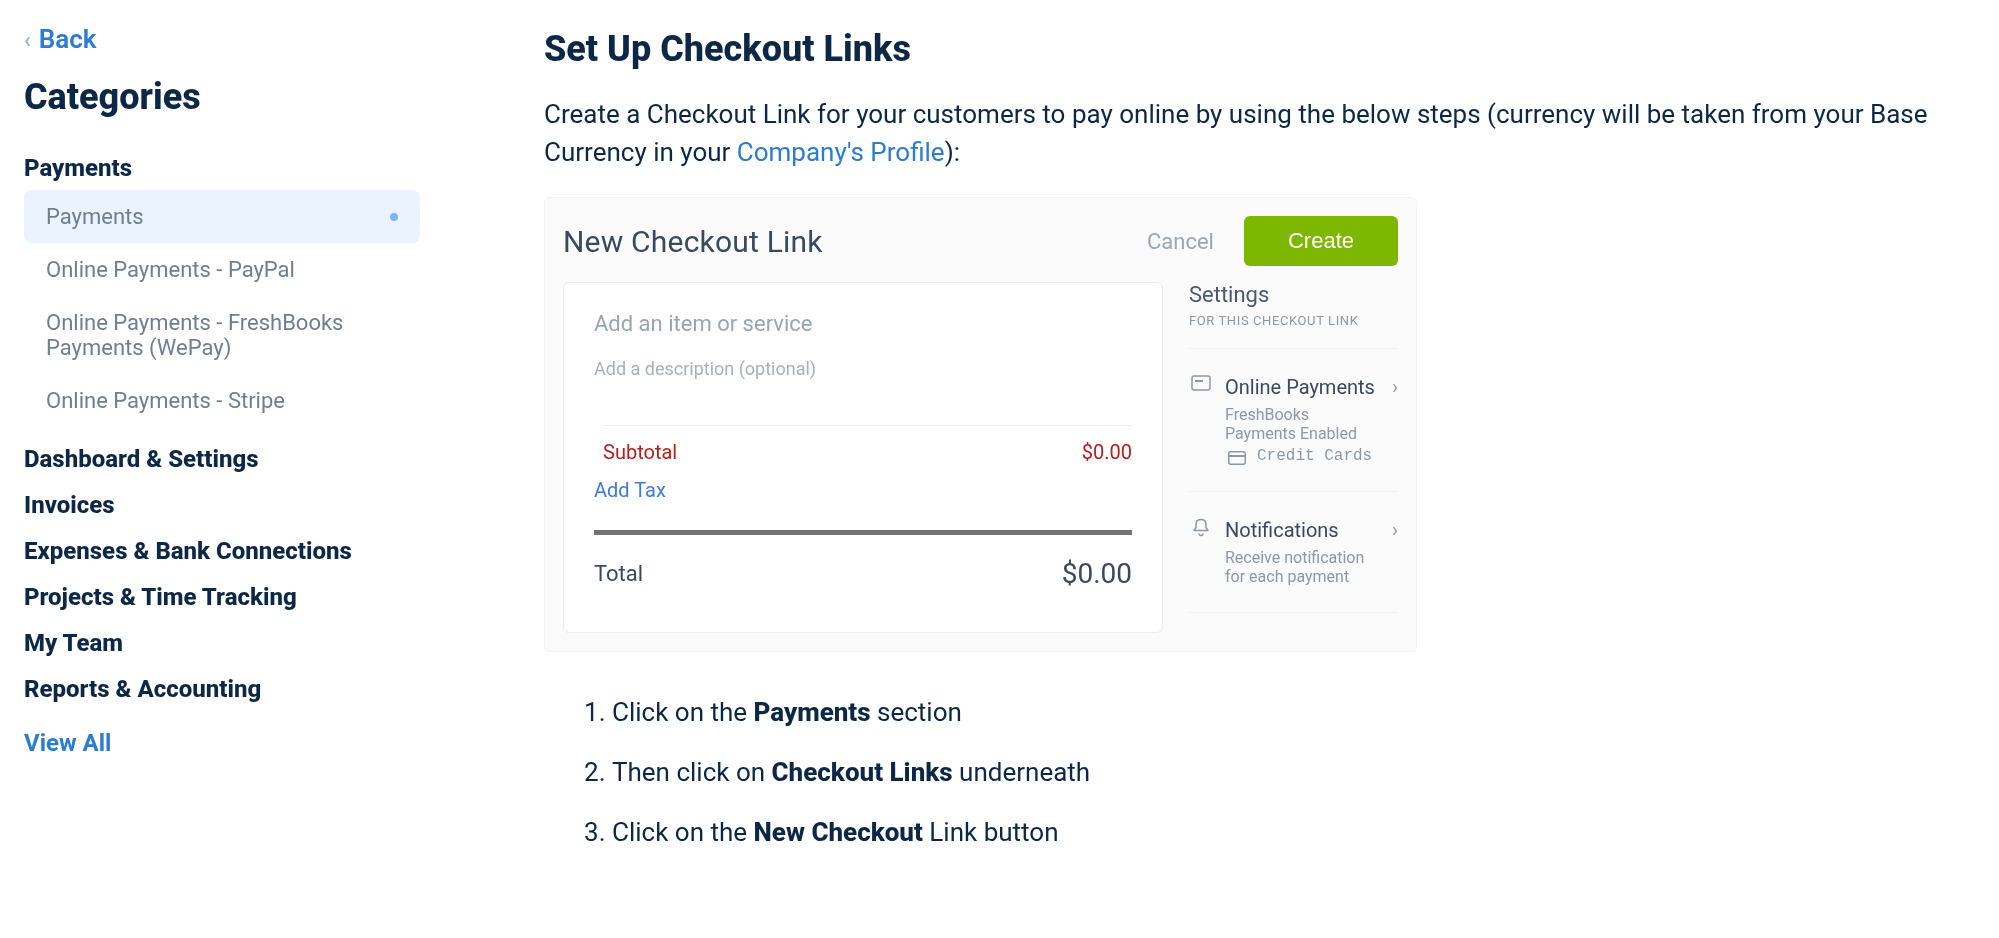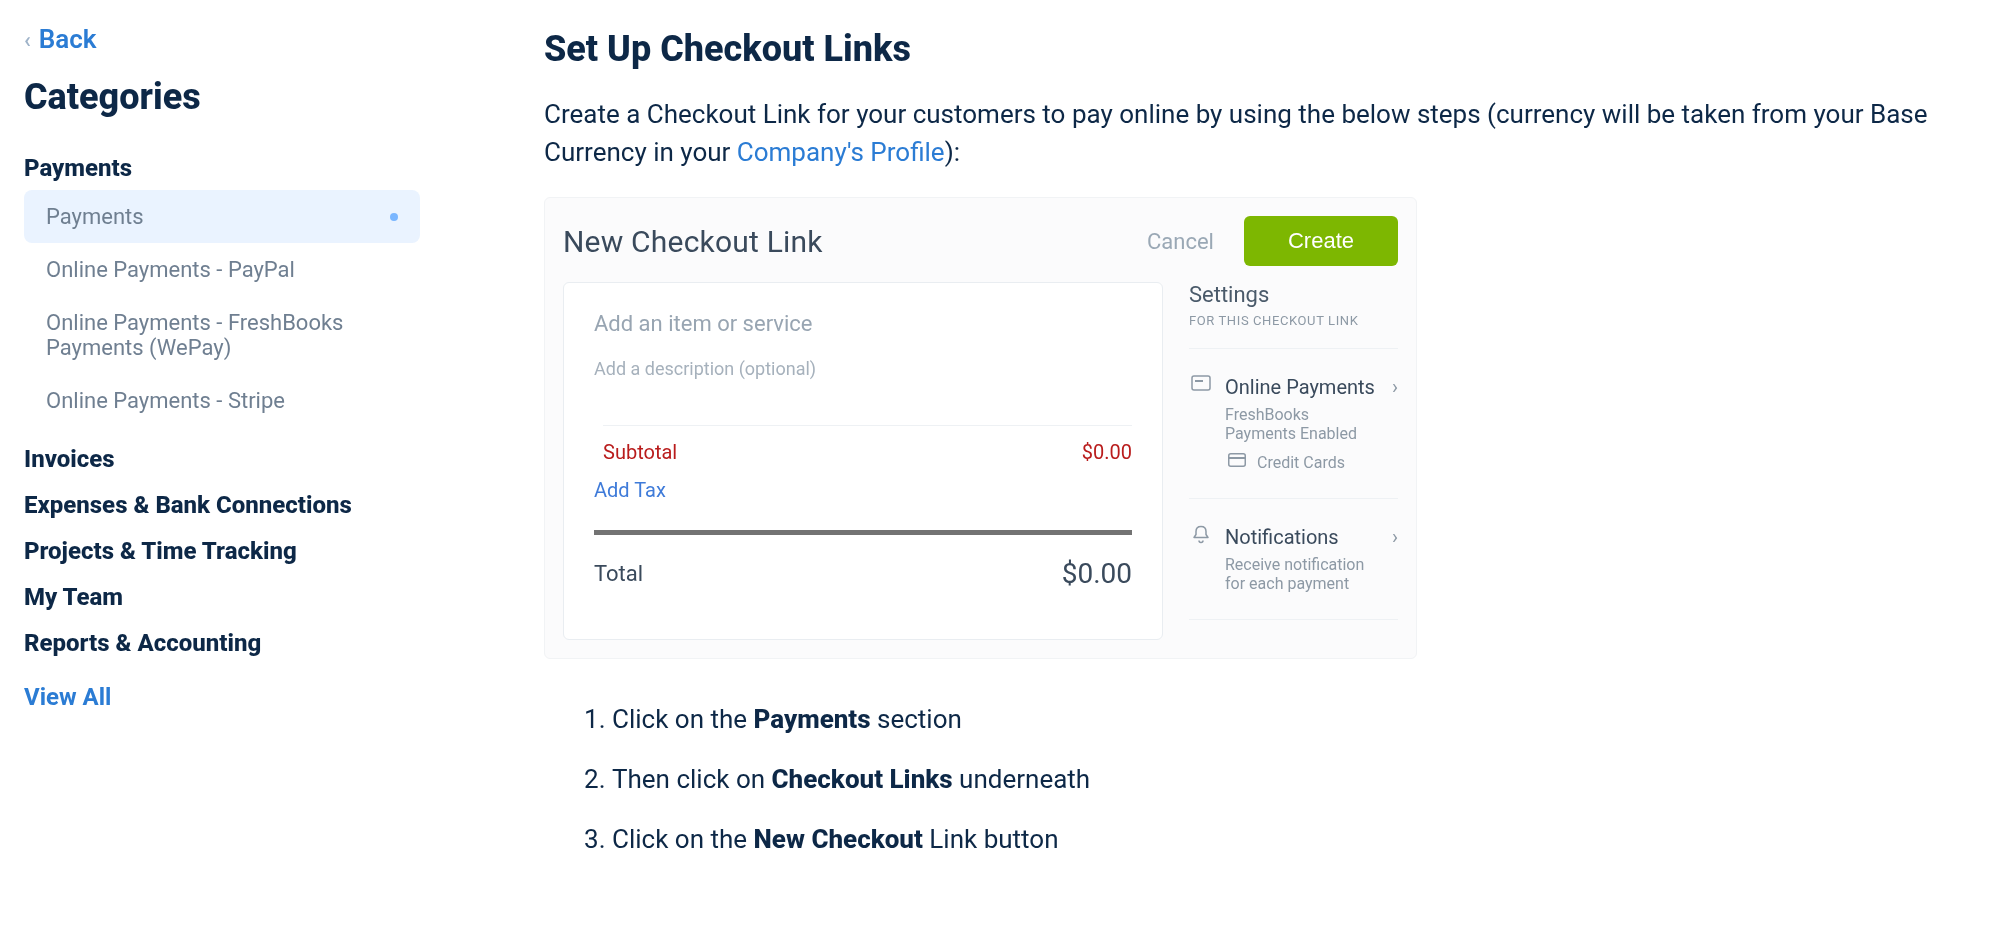--- a/index.html
+++ b/index.html
@@ -36,21 +36,21 @@
   .ms-total { display:flex; justify-content:space-between; align-items:center; margin-top:28px; padding-top:22px; border-top:5px solid #737373; font-size:22px; color:#3a4a5c; }
   .ms-total .amount { font-size:28px; font-weight:400; color:#3a4a5c; }
   .ms-settings { flex:1; padding-left:6px; }
   .ms-sec-title { font-size:22px; color:#4a5a6a; font-weight:400; }
   .ms-sec-sub { font-size:13px; letter-spacing:.6px; color:#8d99a5; margin-top:6px; }
   .ms-divider { border-top:1px solid #eef1f4; margin:20px 0; }
   .ms-item { display:flex; align-items:flex-start; gap:12px; padding:6px 0; cursor:pointer; }
   .ms-item .col { flex:1; }
   .ms-item .name { font-size:20px; color:#3a4a5c; font-weight:400; }
   .ms-item .meta { font-size:16px; color:#8d99a5; margin-top:6px; }
-  .ms-item .meta-row { display:flex; align-items:flex-start; gap:8px; margin-top:10px; }
+  .ms-item .meta-row { display:flex; align-items:flex-end; gap:8px; margin-top:4px;font-family:Liberation Mono, monospace; }
   .chev { color:#8d99a5; font-size:20px; }
   .ico { width:24px; display:inline-flex; justify-content:center; color:#8d99a5; }
   svg { display:block; }
   ol.steps { margin-top:40px; padding-left:68px; list-style:decimal; }
   ol.steps li { font-size:26px; line-height:1.6; color:#0d2847; margin-bottom:18px; }
   ol.steps li b { font-weight:800; }
 </style>
 </head>
 <body>
 
@@ -71,20 +71,21 @@
         <div class="subitem">
           <span>Online Payments - PayPal</span>
         </div>
         <div class="subitem">
           <span>Online Payments - FreshBooks Payments (WePay)</span>
         </div>
         <div class="subitem">
           <span>Online Payments - Stripe</span>
         </div>
       </div>
+      <div class="cat-heading">Dashboard &amp; Settings</div>
       <div class="cat-heading">Invoices</div>
       <div class="cat-heading">Expenses &amp; Bank Connections</div>
       <div class="cat-heading">Projects &amp; Time Tracking</div>
       <div class="cat-heading">My Team</div>
       <div class="cat-heading">Reports &amp; Accounting</div>
     </div>
     <a class="view-all">View All</a>
   </aside>
 
   <main class="main">

